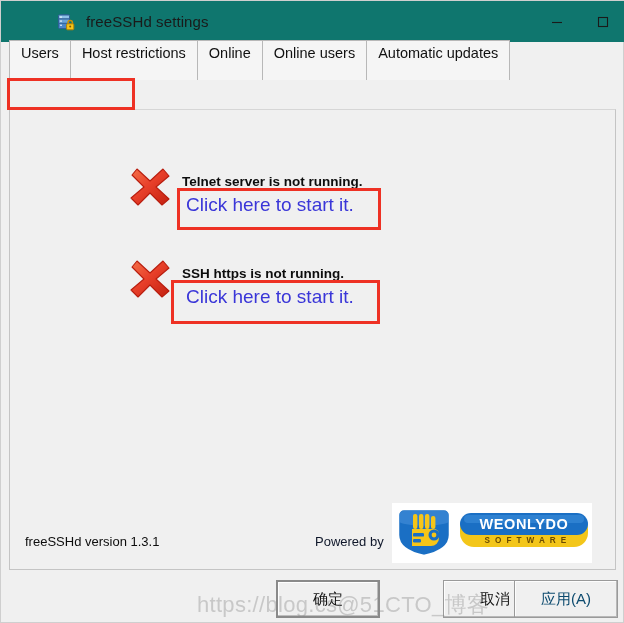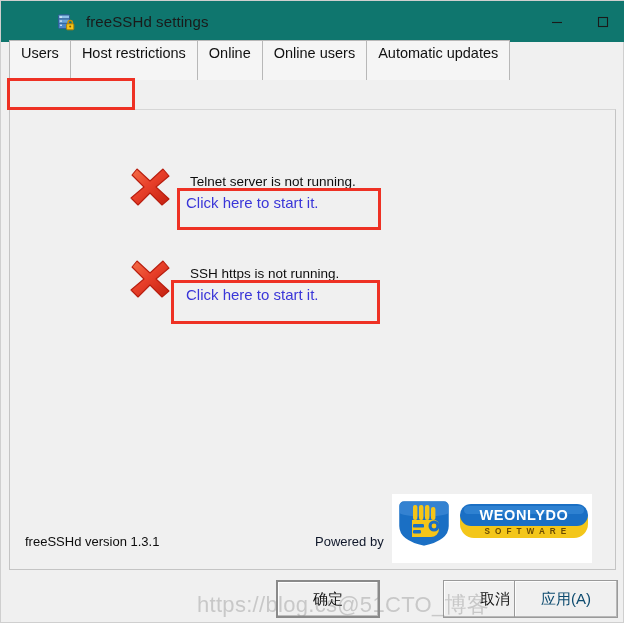--- a/index.html
+++ b/index.html
@@ -136,31 +136,32 @@
 
   .xicon {
     position: absolute;
     left: 117px;
     top: 0;
     width: 46px;
     height: 46px;
   }
   .status-label {
     position: absolute;
-    left: 180px;
+    left: 172px;
     top: 12px;
     font-size: 13.5px;
     color: #0d0d0d;
     white-space: nowrap;
+    font-weight: bold;
   }
   .status-link {
     position: absolute;
     left: 176px;
     top: 32px;
-    font-size: 15px;
+    font-size: 19px;
     color: #3a36d8;
     white-space: nowrap;
     cursor: pointer;
     z-index: 3;
   }
   .redbox {
     position: absolute;
     border: 3px solid #ee3124;
     box-sizing: border-box;
     pointer-events: none;
@@ -196,21 +197,21 @@
     bottom: 20px;
     font-size: 13px;
     color: #0f172a;
     white-space: nowrap;
   }
   #logo {
     position: absolute;
     left: 382px;
     bottom: 6px;
     width: 200px;
-    height: 69px;
+    height: 60px;
     background: #ffffff;
   }
 
   
   #buttonbar {
     position: absolute;
     left: 0;
     top: 575px;
     width: 624px;
     height: 48px;

